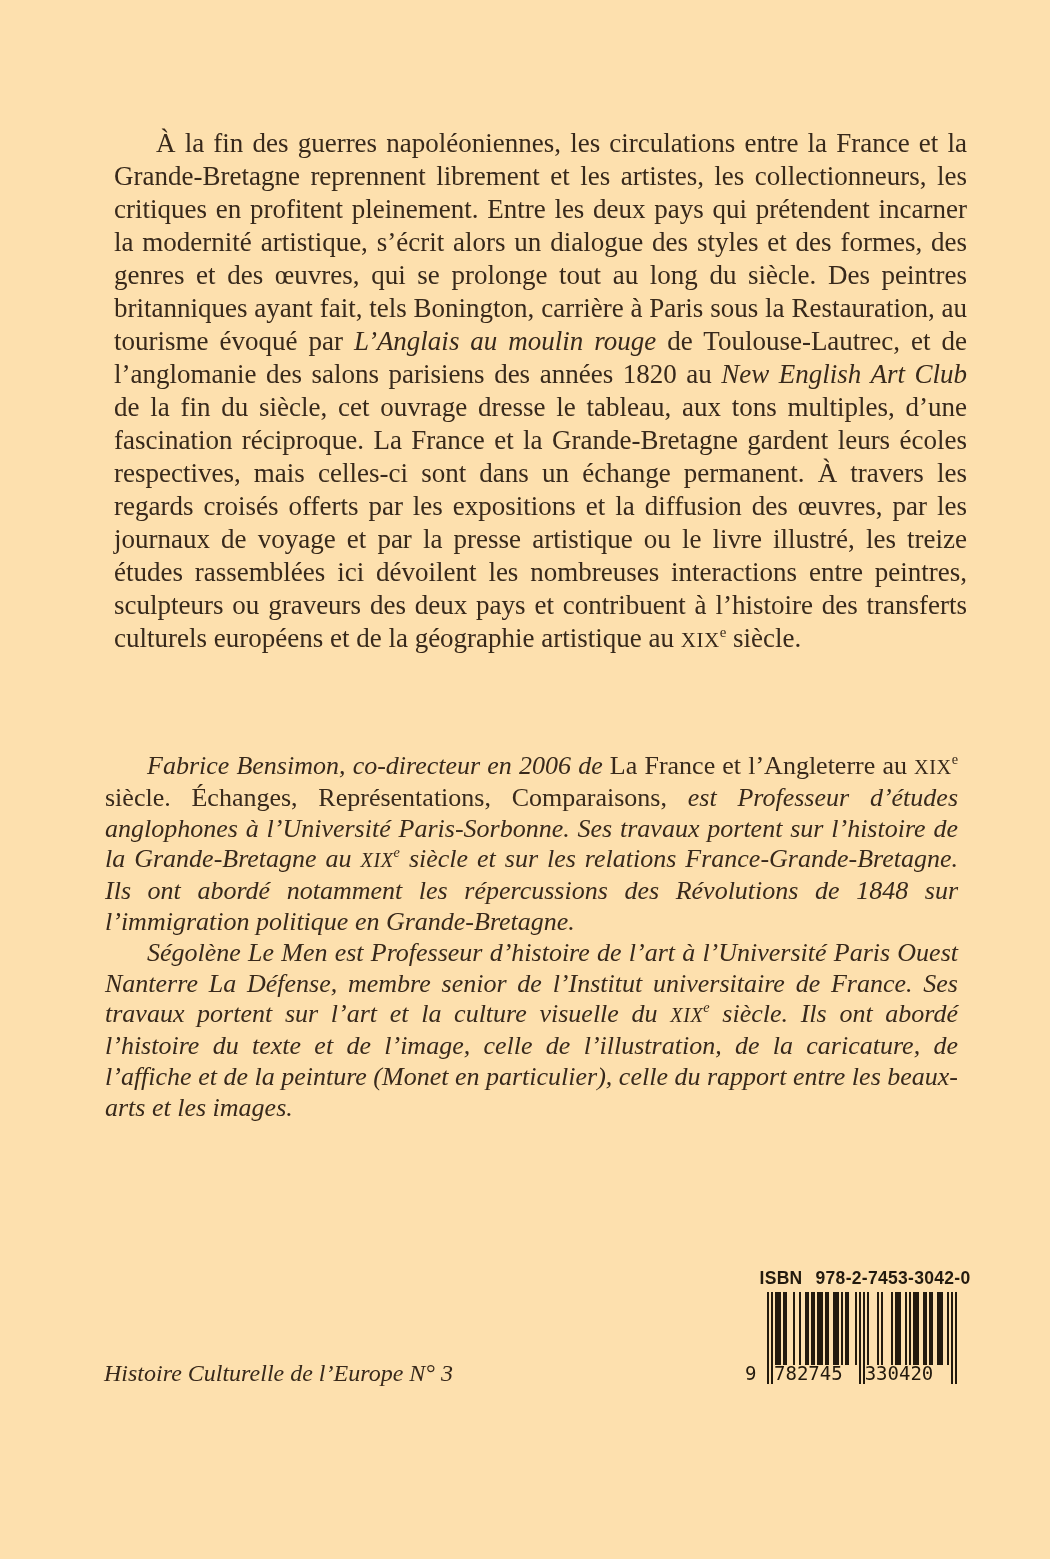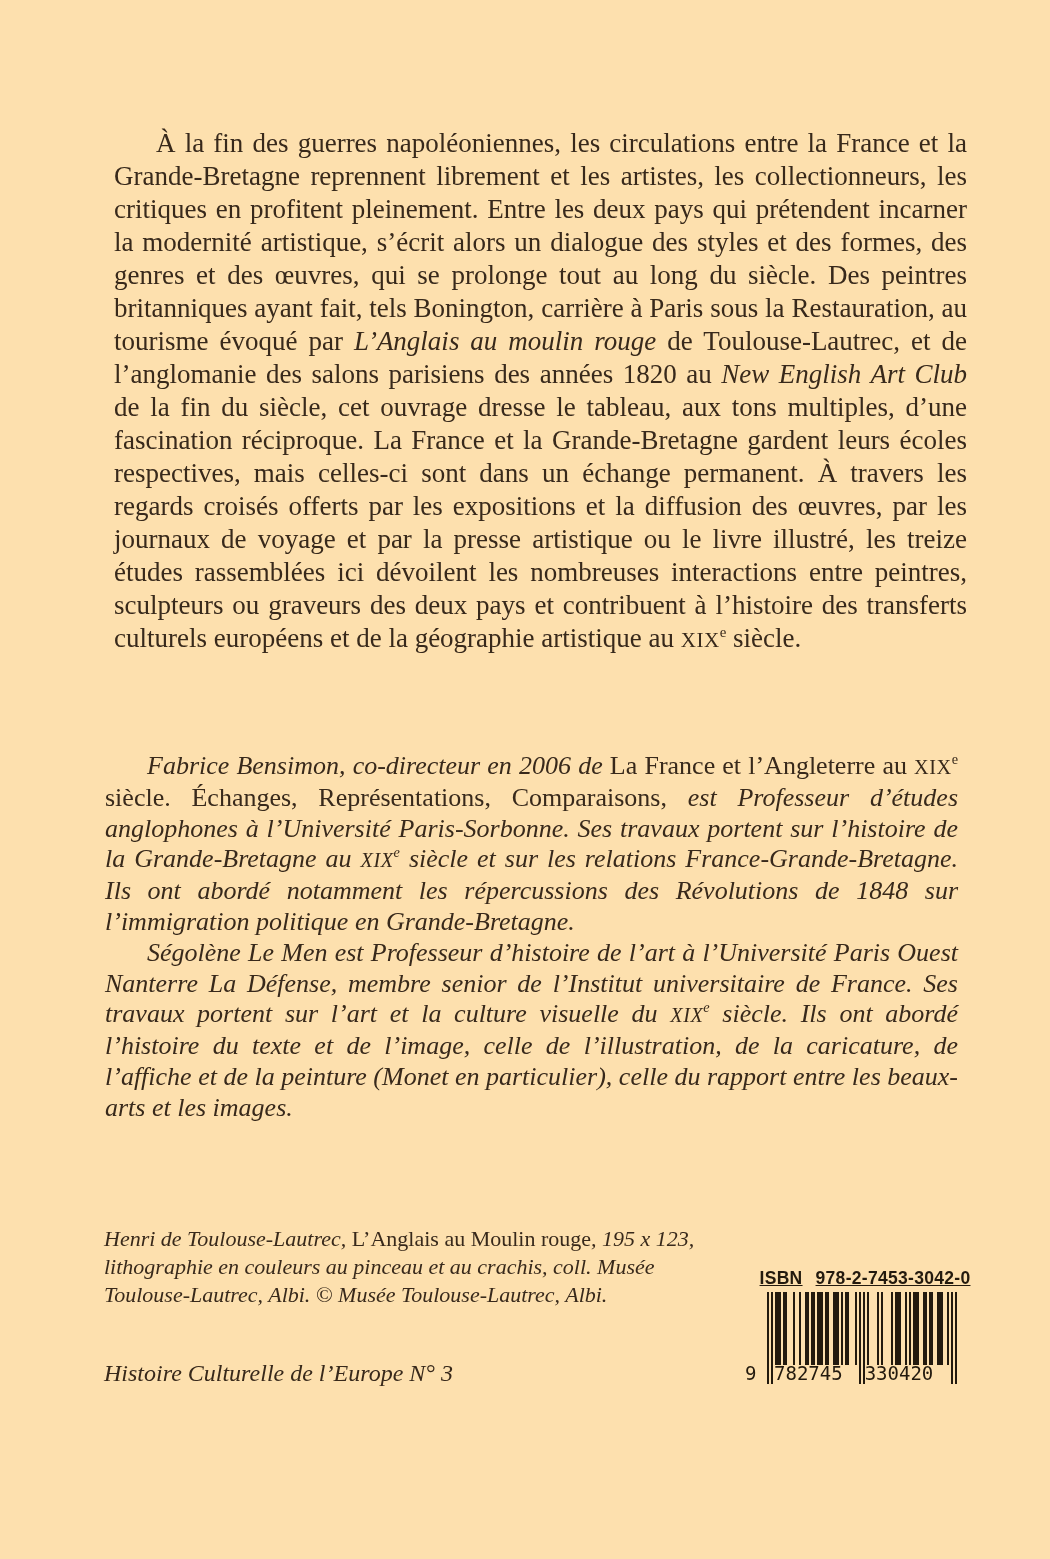--- a/index.html
+++ b/index.html
@@ -36,21 +36,21 @@
   .seg-r{font-style:normal;margin-top:16px;}
   .seg-sc{font-size:0.78em;letter-spacing:0.5px;}
   .seg-sup{vertical-align:super;font-size:0.55em;line-height:0;}
   
   .barcode-block{position:absolute;left:741px;top:1268px;width:222px;}
   .isbn-label{
     margin-left:26px;width:196px;
     display:flex;justify-content:center;gap:13px;
     font-family:"Liberation Sans",sans-serif;
     font-size:17.5px;font-weight:bold;letter-spacing:0.3px;
-    color:var(--bar);white-space:nowrap;text-decoration:underline;
+    color:var(--bar);white-space:nowrap;
   }
   .bars-wrap{position:relative;margin-left:26px;margin-top:3px;width:190px;height:92px;}
   .bars-wrap svg{display:block;}
   .bc-digits{
     position:absolute;top:71px;height:21px;
     font-family:"DejaVu Sans Mono","Liberation Mono",monospace;
     font-size:19px;color:var(--bar);line-height:21px;
   }
   .bc-first{left:-22px;}
   .bc-g1{left:7px;width:74px;}
@@ -60,21 +60,20 @@
 <body>
 
 <p class="synopsis"><span>À la fin des guerres napoléoniennes, les circulations entre la France et la Grande-Bretagne reprennent librement et les artistes, les collectionneurs, les critiques en profitent pleinement. Entre les deux pays qui prétendent incarner la modernité artistique, s’écrit alors un dialogue des styles et des formes, des genres et des œuvres, qui se prolonge tout au long du siècle. Des peintres britanniques ayant fait, tels Bonington, carrière à Paris sous la Restauration, au tourisme évoqué par </span><span class="seg-i">L’Anglais au moulin rouge</span><span> de Toulouse-Lautrec, et de l’anglomanie des salons parisiens des années 1820 au </span><span class="seg-i">New English Art Club</span><span> de la fin du siècle, cet ouvrage dresse le tableau, aux tons multiples, d’une fascination réciproque. La France et la Grande-Bretagne gardent leurs écoles respectives, mais celles-ci sont dans un échange permanent. À travers les regards croisés offerts par les expositions et la diffusion des œuvres, par les journaux de voyage et par la presse artistique ou le livre illustré, les treize études rassemblées ici dévoilent les nombreuses interactions entre peintres, sculpteurs ou graveurs des deux pays et contribuent à l’histoire des transferts culturels européens et de la géographie artistique au </span><span class="seg-sc">XIX</span><span class="seg-sup">e</span><span> siècle.</span></p>
 
 <div class="bios">
   <p class="bio" style="margin:0"><span class="seg-i">Fabrice Bensimon, co-directeur en 2006 de </span><span class="seg-r">La France et l’Angleterre au </span><span class="seg-r seg-sc">XIX</span><span class="seg-r seg-sup">e</span><span class="seg-r"> siècle. Échanges, Représentations, Comparaisons, </span><span class="seg-i">est Professeur d’études anglophones à l’Université Paris-Sorbonne. Ses travaux portent sur l’histoire de la Grande-Bretagne au </span><span class="seg-i seg-sc">XIX</span><span class="seg-i seg-sup">e</span><span class="seg-i"> siècle et sur les relations France-Grande-Bretagne. Ils ont abordé notamment les répercussions des Révolutions de 1848 sur l’immigration politique en Grande-Bretagne.</span></p>
   <p class="bio" style="margin:0"><span class="seg-i">Ségolène Le Men est Professeur d’histoire de l’art à l’Université Paris Ouest Nanterre La Défense, membre senior de l’Institut universitaire de France. Ses travaux portent sur l’art et la culture visuelle du </span><span class="seg-i seg-sc">XIX</span><span class="seg-i seg-sup">e</span><span class="seg-i"> siècle. Ils ont abordé l’histoire du texte et de l’image, celle de l’illustration, de la caricature, de l’affiche et de la peinture (Monet en particulier), celle du rapport entre les beaux-arts et les images.</span></p>
 </div>
 
 <div class="credit">
-  <div><span class="seg-i">Henri de Toulouse-Lautrec, </span><span class="seg-r">L’Anglais au Moulin rouge</span><span class="seg-i">, 195 x 123, lithographie en couleurs au pinceau et au crachis, coll. Musée Toulouse-Lautrec, Albi. © Musée Toulouse-Lautrec, Albi.</span></div>
 </div>
 
 <div class="series">Histoire Culturelle de l’Europe N° 3</div>
 
 <div class="barcode-block">
   <div class="isbn-label">
     <span>ISBN</span>
     <span>978-2-7453-3042-0</span>
   </div>
   <div class="bars-wrap">

